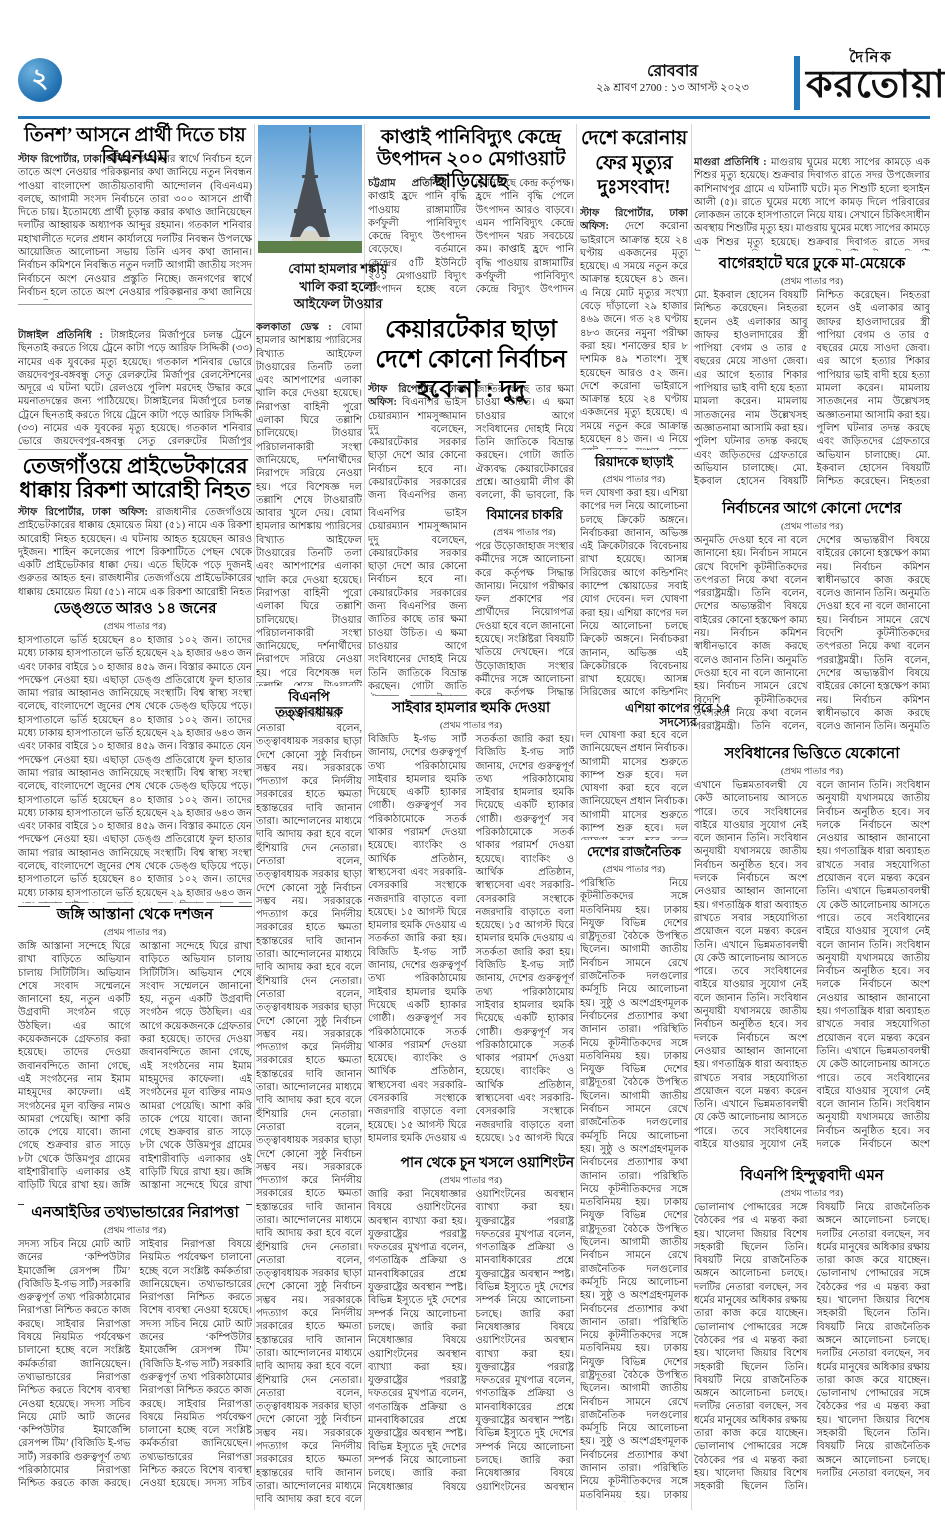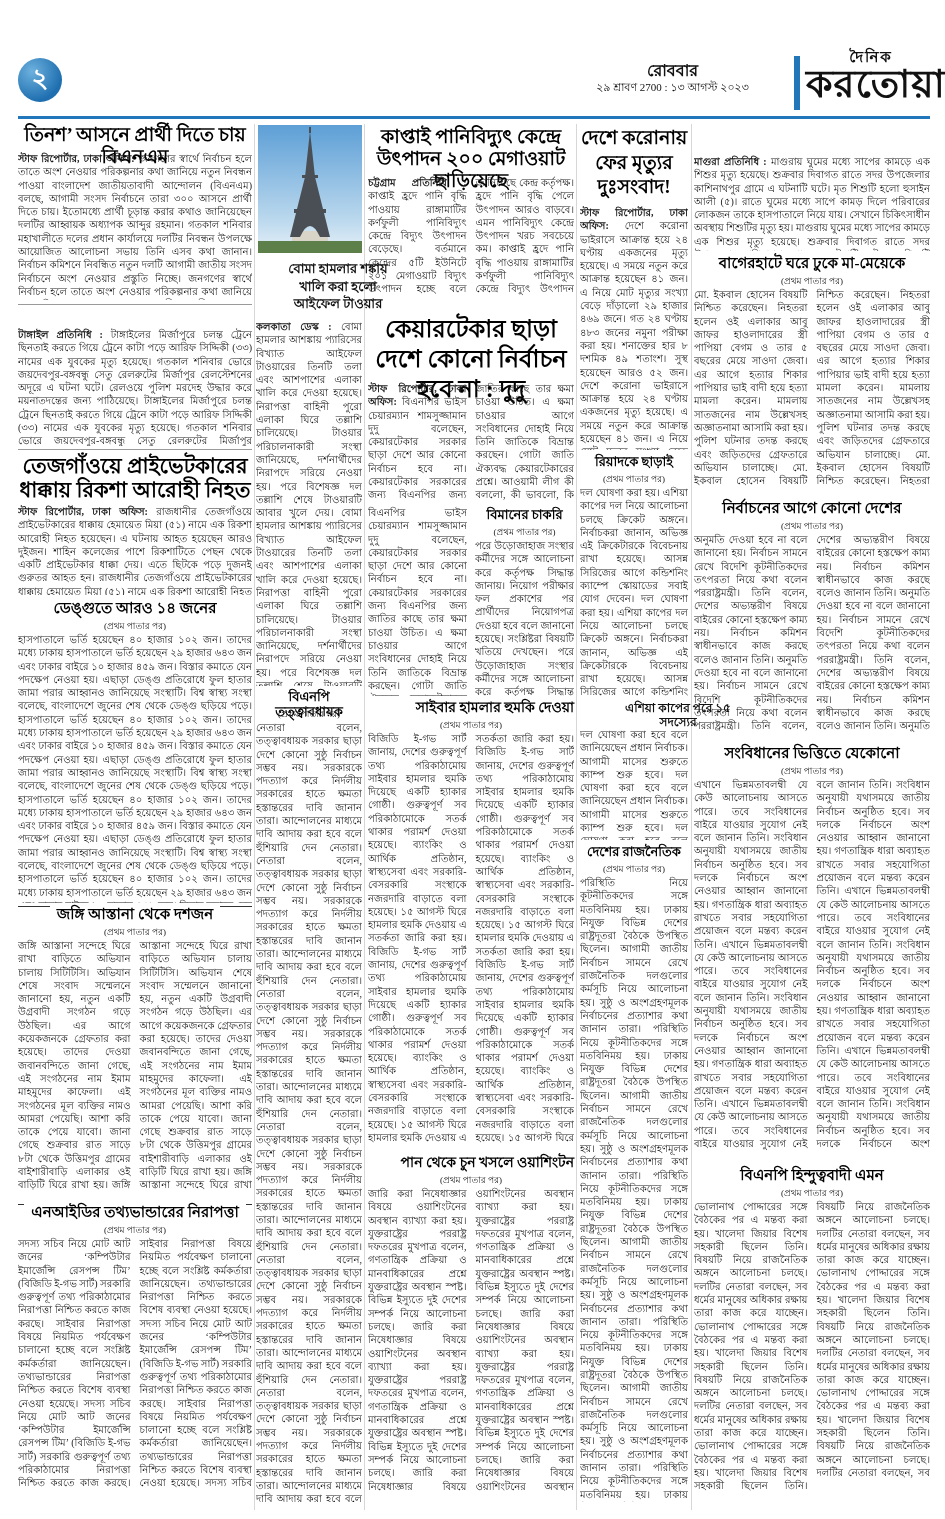--- a/index.html
+++ b/index.html
@@ -142,21 +142,21 @@
   <div class="abs body" style="left:368px;top:506px;width:99px;height:190px;">
     <span>বিএনপির ভাইস চেয়ারম্যান শামসুজ্জামান দুদু বলেছেন, কেয়ারটেকার সরকার ছাড়া দেশে আর কোনো নির্বাচন হবে না। কেয়ারটেকার সরকারের জন্য বিএনপির জন্য জাতির কাছে তার ক্ষমা চাওয়া উচিত। এ ক্ষমা চাওয়ার আগে সংবিধানের দোহাই নিয়ে তিনি জাতিকে বিভ্রান্ত করছেন। গোটা জাতি ঐক্যবদ্ধ কেয়ারটেকারের প্রশ্নে। আওয়ামী লীগ কী বললো, কী ভাবলো, কি করলো এ নিয়ে জাতির কিছু যায় আসে না। বিএনপির ভাইস চেয়ারম্যান শামসুজ্জামান দুদু বলেছেন, কেয়ারটেকার সরকার ছাড়া দেশে আর কোনো নির্বাচন হবে না। কেয়ারটেকার সরকারের জন্য বিএনপির জন্য জাতির কাছে তার ক্ষমা চাওয়া উচিত। এ ক্ষমা চাওয়ার আগে সংবিধানের দোহাই নিয়ে তিনি জাতিকে বিভ্রান্ত করছেন। গোটা জাতি ঐক্যবদ্ধ কেয়ারটেকারের প্রশ্নে। আওয়ামী লীগ কী বললো, কী ভাবলো, কি করলো এ নিয়ে জাতির কিছু যায় আসে না। বিএনপির ভাইস চেয়ারম্যান শামসুজ্জামান দুদু বলেছেন, কেয়ারটেকার সরকার ছাড়া দেশে আর কোনো নির্বাচন হবে না। কেয়ারটেকার সরকারের জন্য বিএনপির জন্য জাতির কাছে তার ক্ষমা চাওয়া উচিত। এ ক্ষমা চাওয়ার আগে সংবিধানের দোহাই নিয়ে তিনি জাতিকে বিভ্রান্ত করছেন। গোটা জাতি ঐক্যবদ্ধ কেয়ারটেকারের প্রশ্নে। আওয়ামী লীগ কী বললো, কী ভাবলো, কি করলো এ নিয়ে জাতির কিছু যায় আসে না।</span>
   </div>
 
   <div class="abs subhead" style="left:475px;top:508px;width:99px;font-size:13px;">বিমানের চাকরি</div>
   <div class="abs cont" style="left:475px;top:525px;width:99px;">(প্রথম পাতার পর)</div>
   <div class="abs body" style="left:475px;top:539px;width:99px;height:157px;">
     <span>পরে উড়োজাহাজ সংস্থার কর্মীদের সঙ্গে আলোচনা করে কর্তৃপক্ষ সিদ্ধান্ত জানায়। নিয়োগ পরীক্ষার ফল প্রকাশের পর প্রার্থীদের নিয়োগপত্র দেওয়া হবে বলে জানানো হয়েছে। সংশ্লিষ্টরা বিষয়টি খতিয়ে দেখছেন। পরে উড়োজাহাজ সংস্থার কর্মীদের সঙ্গে আলোচনা করে কর্তৃপক্ষ সিদ্ধান্ত জানায়। নিয়োগ পরীক্ষার ফল প্রকাশের পর প্রার্থীদের নিয়োগপত্র দেওয়া হবে বলে জানানো হয়েছে। সংশ্লিষ্টরা বিষয়টি খতিয়ে দেখছেন। পরে উড়োজাহাজ সংস্থার কর্মীদের সঙ্গে আলোচনা করে কর্তৃপক্ষ সিদ্ধান্ত জানায়। নিয়োগ পরীক্ষার ফল প্রকাশের পর প্রার্থীদের নিয়োগপত্র দেওয়া হবে বলে জানানো হয়েছে। সংশ্লিষ্টরা বিষয়টি খতিয়ে দেখছেন।</span>
   </div>
 
-  <div class="abs subhead" style="left:368px;top:700px;width:206px;font-size:14px;text-align:right;">সাইবার হামলার হুমকি দেওয়া</div>
+  <div class="abs subhead" style="left:368px;top:700px;width:206px;font-size:14px;">সাইবার হামলার হুমকি দেওয়া</div>
   <div class="abs cont" style="left:368px;top:718px;width:206px;">(প্রথম পাতার পর)</div>
   <div class="abs body cols2" style="left:368px;top:732px;width:206px;height:418px;">
     <span>বিজিডি ই-গভ সার্ট জানায়, দেশের গুরুত্বপূর্ণ তথ্য পরিকাঠামোয় সাইবার হামলার হুমকি দিয়েছে একটি হ্যাকার গোষ্ঠী। গুরুত্বপূর্ণ সব পরিকাঠামোকে সতর্ক থাকার পরামর্শ দেওয়া হয়েছে। ব্যাংকিং ও আর্থিক প্রতিষ্ঠান, স্বাস্থ্যসেবা এবং সরকারি-বেসরকারি সংস্থাকে নজরদারি বাড়াতে বলা হয়েছে। ১৫ আগস্ট ঘিরে হামলার হুমকি দেওয়ায় এ সতর্কতা জারি করা হয়। বিজিডি ই-গভ সার্ট জানায়, দেশের গুরুত্বপূর্ণ তথ্য পরিকাঠামোয় সাইবার হামলার হুমকি দিয়েছে একটি হ্যাকার গোষ্ঠী। গুরুত্বপূর্ণ সব পরিকাঠামোকে সতর্ক থাকার পরামর্শ দেওয়া হয়েছে। ব্যাংকিং ও আর্থিক প্রতিষ্ঠান, স্বাস্থ্যসেবা এবং সরকারি-বেসরকারি সংস্থাকে নজরদারি বাড়াতে বলা হয়েছে। ১৫ আগস্ট ঘিরে হামলার হুমকি দেওয়ায় এ সতর্কতা জারি করা হয়। বিজিডি ই-গভ সার্ট জানায়, দেশের গুরুত্বপূর্ণ তথ্য পরিকাঠামোয় সাইবার হামলার হুমকি দিয়েছে একটি হ্যাকার গোষ্ঠী। গুরুত্বপূর্ণ সব পরিকাঠামোকে সতর্ক থাকার পরামর্শ দেওয়া হয়েছে। ব্যাংকিং ও আর্থিক প্রতিষ্ঠান, স্বাস্থ্যসেবা এবং সরকারি-বেসরকারি সংস্থাকে নজরদারি বাড়াতে বলা হয়েছে। ১৫ আগস্ট ঘিরে হামলার হুমকি দেওয়ায় এ সতর্কতা জারি করা হয়। বিজিডি ই-গভ সার্ট জানায়, দেশের গুরুত্বপূর্ণ তথ্য পরিকাঠামোয় সাইবার হামলার হুমকি দিয়েছে একটি হ্যাকার গোষ্ঠী। গুরুত্বপূর্ণ সব পরিকাঠামোকে সতর্ক থাকার পরামর্শ দেওয়া হয়েছে। ব্যাংকিং ও আর্থিক প্রতিষ্ঠান, স্বাস্থ্যসেবা এবং সরকারি-বেসরকারি সংস্থাকে নজরদারি বাড়াতে বলা হয়েছে। ১৫ আগস্ট ঘিরে হামলার হুমকি দেওয়ায় এ সতর্কতা জারি করা হয়। বিজিডি ই-গভ সার্ট জানায়, দেশের গুরুত্বপূর্ণ তথ্য পরিকাঠামোয় সাইবার হামলার হুমকি দিয়েছে একটি হ্যাকার গোষ্ঠী। গুরুত্বপূর্ণ সব পরিকাঠামোকে সতর্ক থাকার পরামর্শ দেওয়া হয়েছে। ব্যাংকিং ও আর্থিক প্রতিষ্ঠান, স্বাস্থ্যসেবা এবং সরকারি-বেসরকারি সংস্থাকে নজরদারি বাড়াতে বলা হয়েছে। ১৫ আগস্ট ঘিরে হামলার হুমকি দেওয়ায় এ সতর্কতা জারি করা হয়। বিজিডি ই-গভ সার্ট জানায়, দেশের গুরুত্বপূর্ণ তথ্য পরিকাঠামোয় সাইবার হামলার হুমকি দিয়েছে একটি হ্যাকার গোষ্ঠী। গুরুত্বপূর্ণ সব পরিকাঠামোকে সতর্ক থাকার পরামর্শ দেওয়া হয়েছে। ব্যাংকিং ও আর্থিক প্রতিষ্ঠান, স্বাস্থ্যসেবা এবং সরকারি-বেসরকারি সংস্থাকে নজরদারি বাড়াতে বলা হয়েছে। ১৫ আগস্ট ঘিরে হামলার হুমকি দেওয়ায় এ সতর্কতা জারি করা হয়।</span>
   </div>
 
   <div class="abs subhead" style="left:368px;top:1155px;width:206px;font-size:14px;text-align:right;">পান থেকে চুন খসলে ওয়াশিংটন</div>
   <div class="abs cont" style="left:368px;top:1173px;width:206px;">(প্রথম পাতার পর)</div>
   <div class="abs body cols2" style="left:368px;top:1187px;width:206px;height:315px;">
     <span>জারি করা নিষেধাজ্ঞার বিষয়ে ওয়াশিংটনের অবস্থান ব্যাখ্যা করা হয়। যুক্তরাষ্ট্রের পররাষ্ট্র দফতরের মুখপাত্র বলেন, গণতান্ত্রিক প্রক্রিয়া ও মানবাধিকারের প্রশ্নে যুক্তরাষ্ট্রের অবস্থান স্পষ্ট। বিভিন্ন ইস্যুতে দুই দেশের সম্পর্ক নিয়ে আলোচনা চলছে। জারি করা নিষেধাজ্ঞার বিষয়ে ওয়াশিংটনের অবস্থান ব্যাখ্যা করা হয়। যুক্তরাষ্ট্রের পররাষ্ট্র দফতরের মুখপাত্র বলেন, গণতান্ত্রিক প্রক্রিয়া ও মানবাধিকারের প্রশ্নে যুক্তরাষ্ট্রের অবস্থান স্পষ্ট। বিভিন্ন ইস্যুতে দুই দেশের সম্পর্ক নিয়ে আলোচনা চলছে। জারি করা নিষেধাজ্ঞার বিষয়ে ওয়াশিংটনের অবস্থান ব্যাখ্যা করা হয়। যুক্তরাষ্ট্রের পররাষ্ট্র দফতরের মুখপাত্র বলেন, গণতান্ত্রিক প্রক্রিয়া ও মানবাধিকারের প্রশ্নে যুক্তরাষ্ট্রের অবস্থান স্পষ্ট। বিভিন্ন ইস্যুতে দুই দেশের সম্পর্ক নিয়ে আলোচনা চলছে। জারি করা নিষেধাজ্ঞার বিষয়ে ওয়াশিংটনের অবস্থান ব্যাখ্যা করা হয়। যুক্তরাষ্ট্রের পররাষ্ট্র দফতরের মুখপাত্র বলেন, গণতান্ত্রিক প্রক্রিয়া ও মানবাধিকারের প্রশ্নে যুক্তরাষ্ট্রের অবস্থান স্পষ্ট। বিভিন্ন ইস্যুতে দুই দেশের সম্পর্ক নিয়ে আলোচনা চলছে। জারি করা নিষেধাজ্ঞার বিষয়ে ওয়াশিংটনের অবস্থান ব্যাখ্যা করা হয়। যুক্তরাষ্ট্রের পররাষ্ট্র দফতরের মুখপাত্র বলেন, গণতান্ত্রিক প্রক্রিয়া ও মানবাধিকারের প্রশ্নে যুক্তরাষ্ট্রের অবস্থান স্পষ্ট। বিভিন্ন ইস্যুতে দুই দেশের সম্পর্ক নিয়ে আলোচনা চলছে।</span>
   </div>

